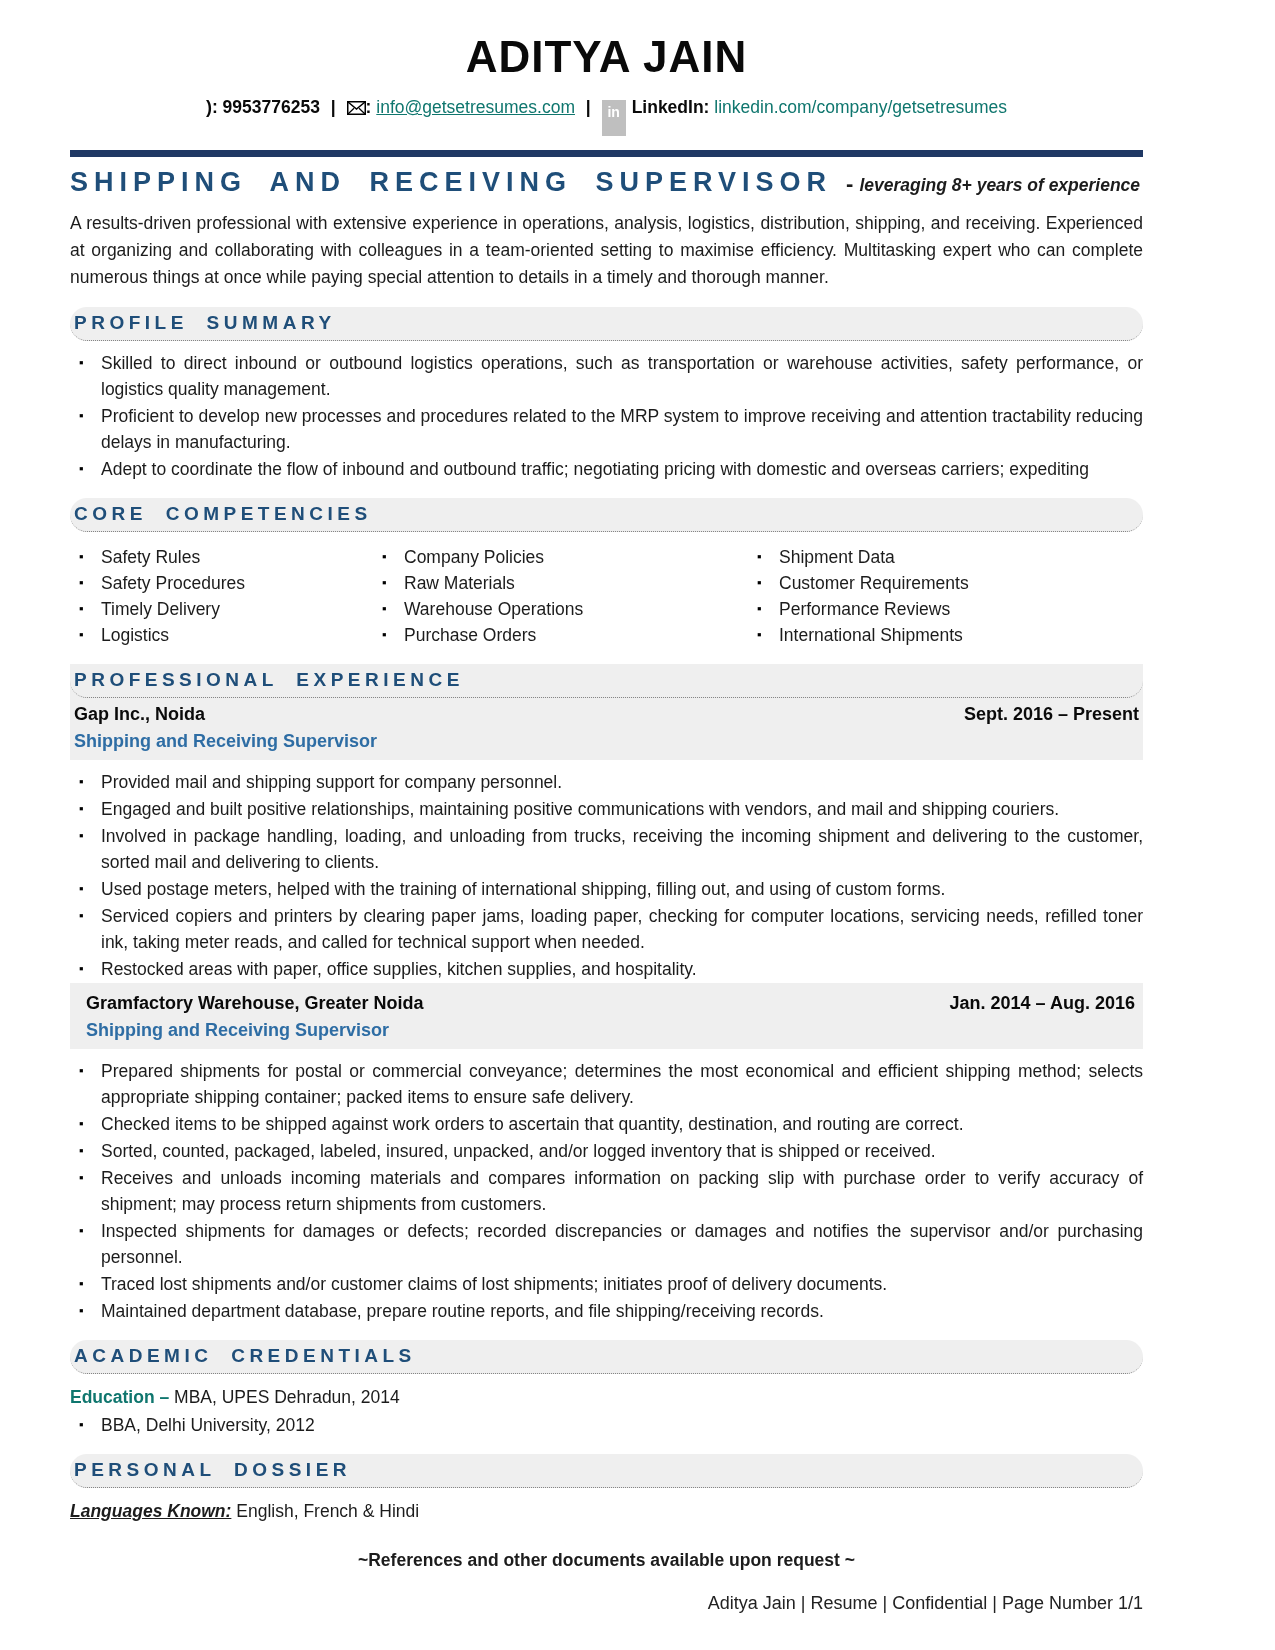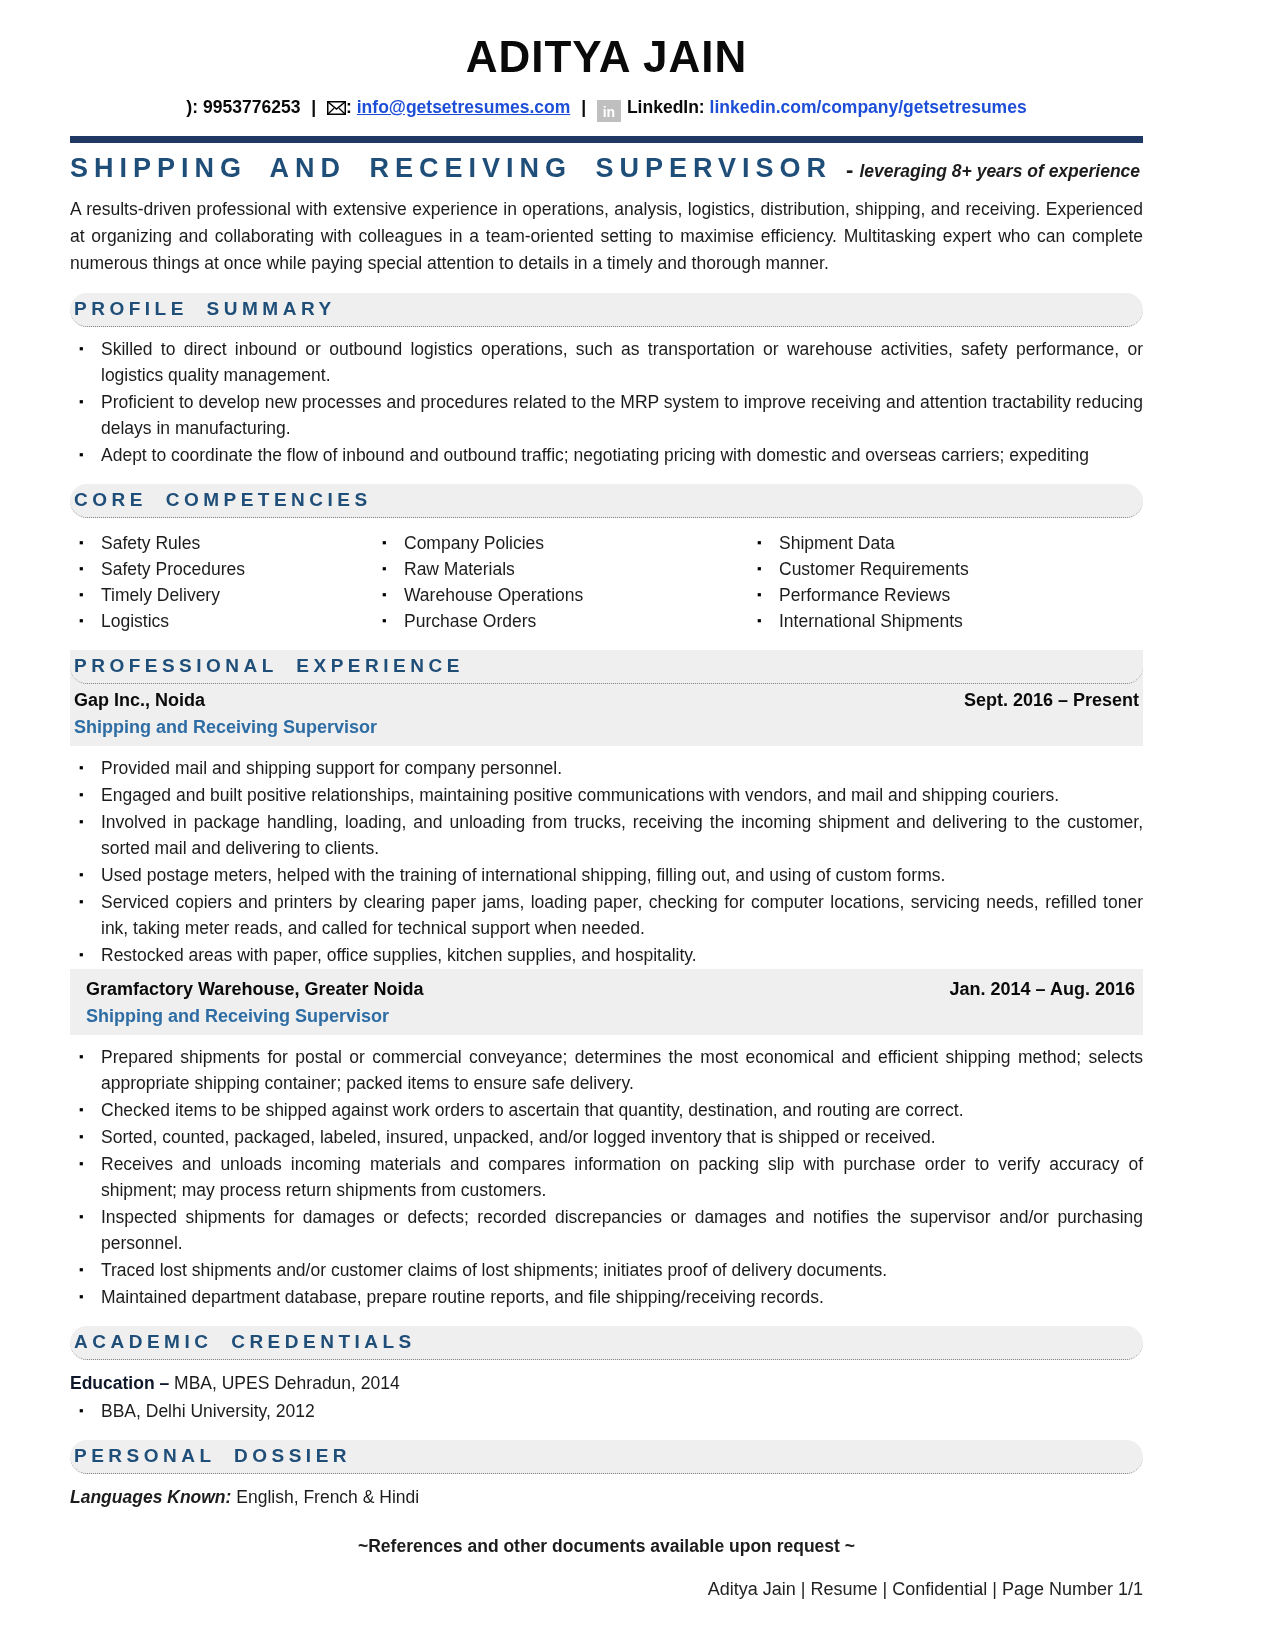--- a/index.html
+++ b/index.html
@@ -14,26 +14,26 @@
   
   .name {
     text-align:center; font-size:44px; font-weight:bold; color:#0a0a0a;
     letter-spacing:1px; line-height:1.05; margin-top:8px;
   }
   .contact-line {
     text-align:center; margin-top:14px; font-size:17.5px; font-weight:bold;
     color:#0a0a0a; line-height:26px;
   }
   .contact-line .sep { font-weight:bold; padding:0 6px; }
-  .link { color:#1d4ed8; text-decoration:none; font-weight:bold; }
+  .link { color:#0f766e; text-decoration:none; font-weight:normal; }
   .link.underlined { text-decoration:underline; }
   .phone-glyph { font-weight:bold; font-size:18px; }
   .mail-ico { display:inline-block; vertical-align:-2px; }
   .li-badge {
-    display:inline-block; width:24px; height:22px; background:#BFBFBF;
+    display:inline-block; width:24px; height:36px; background:#BFBFBF;
     color:#ffffff; font-weight:bold; font-size:14px; text-align:center;
     line-height:24px; vertical-align:-4px; margin-right:6px;
   }
 
   .top-rule { border:none; height:7px; background:#1F3864; margin-top:14px; }
 
   .title-row { margin-top:10px; display:flex; align-items:baseline; }
   .main-title {
     color:#1F4E79; font-size:27px; font-weight:bold;
     letter-spacing:6px; word-spacing:10px; white-space:nowrap;
@@ -75,23 +75,23 @@
   .exp-head-block { margin-top:16px; background:#EFEFEF; padding-bottom:6px; }
   .exp-head-block .section-bar { margin-top:0; background:transparent; }
   .job-block { background:#EFEFEF; padding:4px 4px 6px 12px; }
   .job-row { display:flex; justify-content:space-between; padding:6px 4px 0 4px; }
   .job-company { font-size:18px; font-weight:bold; color:#0a0a0a; }
   .job-dates   { font-size:18px; font-weight:bold; color:#0a0a0a; }
   .job-title   { font-size:18px; font-weight:bold; color:#2E6DA4; padding:6px 4px 2px 4px; }
 
   
   .edu-line { margin-top:10px; font-size:17.5px; line-height:26px; }
-  .edu-label { color:#0f172a; font-weight:bold; }
+  .edu-label { color:#0f766e; font-weight:bold; }
   .lang-line { margin-top:10px; font-size:17.5px; line-height:26px; }
-  .lang-label { font-weight:bold; font-style:italic; }
+  .lang-label { font-weight:bold; font-style:italic; text-decoration:underline; }
 
   .references { text-align:center; font-size:17.5px; font-weight:bold; margin-top:26px; }
   .pageline { text-align:right; font-size:18px; margin-top:22px; color:#222; }
 </style>
 </head>
 <body>
 
 <div class="page">
 
   <h1 class="name">ADITYA JAIN</h1>

